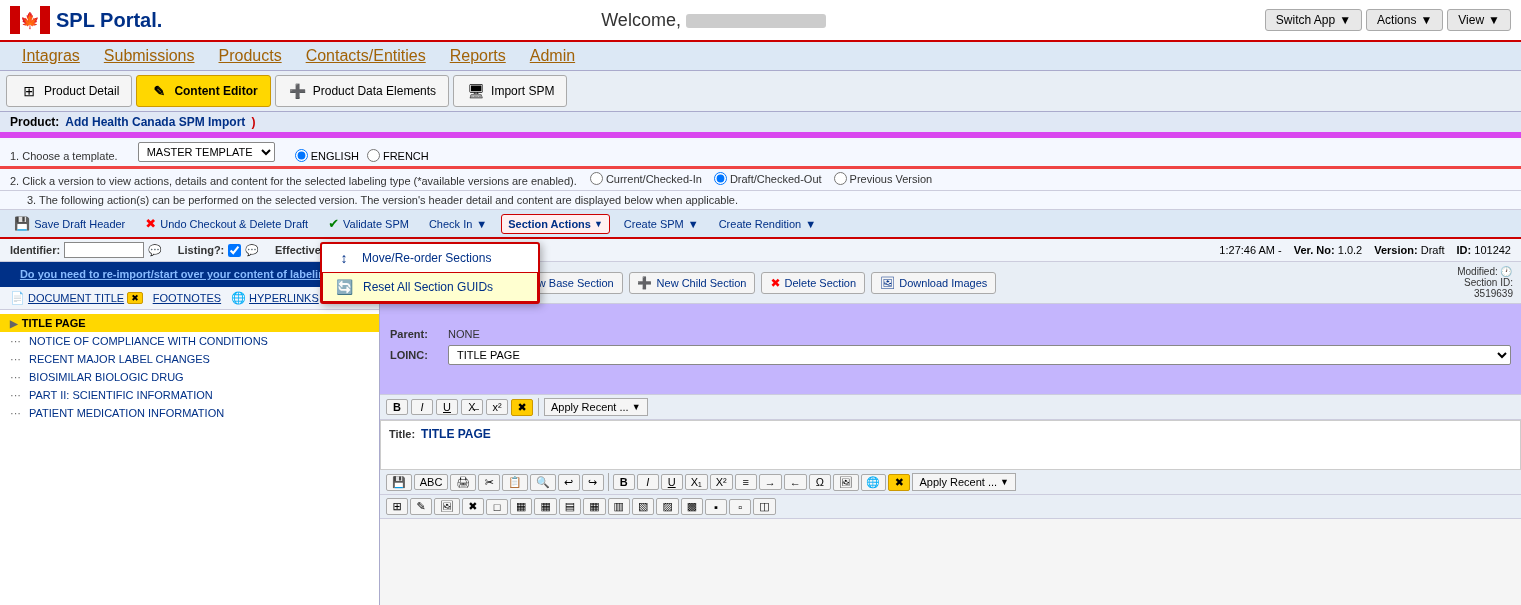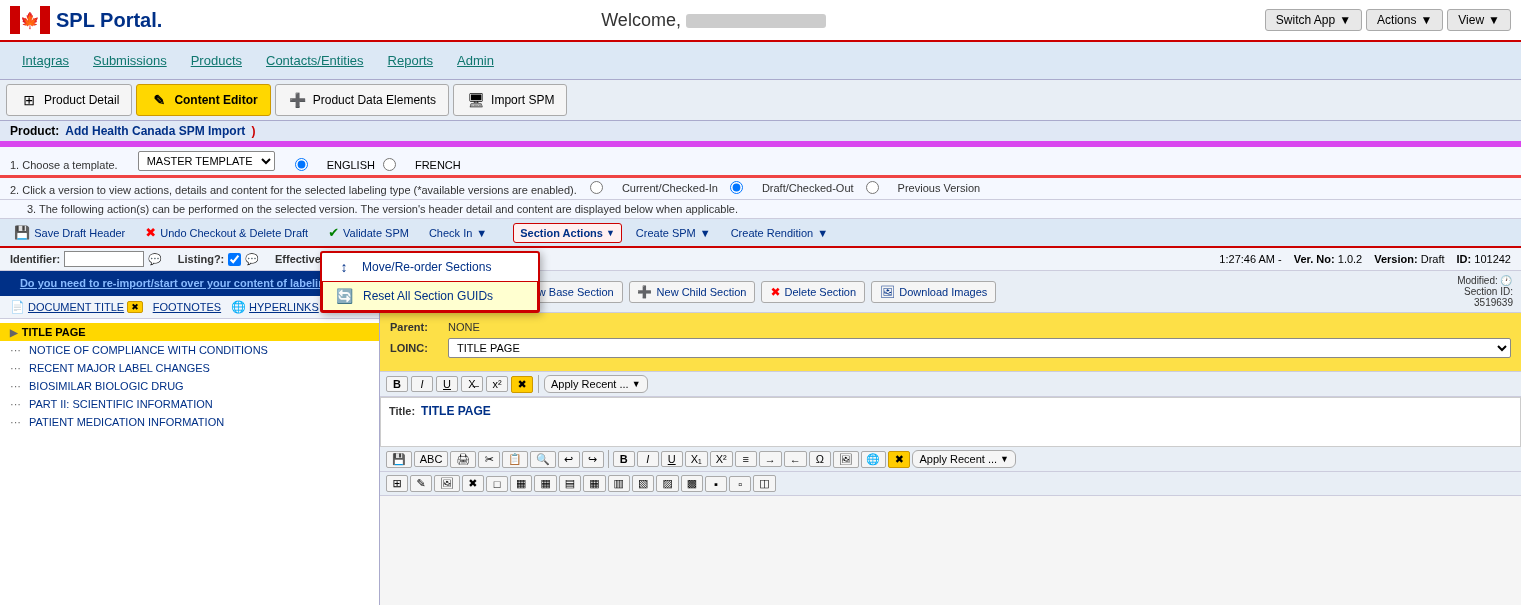--- a/index.html
+++ b/index.html
@@ -7,50 +7,50 @@
 
     
     #header { background: white; border-bottom: 2px solid #cc0000; display: flex; align-items: center; padding: 6px 10px; justify-content: space-between; }
     #logo-area { display: flex; align-items: center; gap: 6px; }
     #logo-text { font-size: 22px; font-weight: bold; color: #003087; }
     #header-right { display: flex; align-items: center; gap: 4px; }
     .header-btn { background: #e8e8e8; border: 1px solid #aaa; border-radius: 3px; padding: 3px 10px; font-size: 12px; cursor: pointer; display: flex; align-items: center; gap: 4px; }
 
     
     #navbar { background: #dce8f5; border-bottom: 1px solid #aac; display: flex; padding: 0 10px; }
-    .nav-item { padding: 11px 12px; font-size: 13px; color: #0f766e; cursor: pointer; text-decoration: underline; }
+    .nav-item { padding: 5px 12px; font-size: 16px; color: #a16207; cursor: pointer; text-decoration: underline; }
 
     
     #toolbar-tabs { background: #e8eef5; border-bottom: 1px solid #aac; display: flex; align-items: stretch; padding: 4px 6px; gap: 4px; }
     .toolbar-tab { display: flex; align-items: center; gap: 5px; padding: 5px 12px; border: 1px solid #aaa; border-radius: 3px; cursor: pointer; font-size: 12px; background: #f5f5f5; }
     .toolbar-tab.active { background: #ffd700; border-color: #cc9900; font-weight: bold; }
     .tab-icon { width: 20px; height: 20px; display: inline-flex; align-items: center; justify-content: center; font-size: 14px; }
 
     
     #product-bar { background: #e0e8f5; padding: 3px 10px; font-size: 12px; border-bottom: 6px solid #d946ef; display: flex; align-items: center; gap: 6px; }
     #product-bar span { font-weight: bold; }
 
     
     #step1-area { background: #f5f8ff; padding: 4px 10px; border-bottom: 3px solid #ef4444; display: flex; align-items: flex-end; gap: 20px; flex-wrap: wrap; }
     .step-label { font-size: 11px; color: #333; }
     .select-box { border: 1px solid #888; padding: 2px 4px; font-size: 11px; background: white; border-radius: 2px; }
     .radio-group { display: flex; align-items: center; gap: 8px; }
-    .radio-item { display: flex; align-items: center; gap: 19px; font-size: 11px; }
+    .radio-item { display: flex; align-items: center; gap: 3px; font-size: 11px; }
 
     
     #step2-area { background: #f5f8ff; padding: 3px 10px; border-bottom: 1px solid #ccd; font-size: 11px; color: #333; }
 
     
     #step3-text { background: #f5f8ff; padding: 3px 27px; border-bottom: 1px solid #ccd; font-size: 11px; color: #333; }
 
     
     #action-bar { background: #dce8f5; padding: 3px 8px; border-bottom: 2px solid #cc0000; display: flex; align-items: center; gap: 8px; flex-wrap: wrap; position: relative; }
     .action-btn { display: flex; align-items: center; gap: 4px; cursor: pointer; font-size: 11px; color: #003087; padding: 3px 6px; border-radius: 2px; white-space: nowrap; }
     .action-btn .btn-icon { font-size: 13px; }
-    .action-btn-dropdown { display: flex; align-items: center; gap: 3px; cursor: pointer; font-size: 11px; color: #003087; padding: 3px 6px; border: 1px solid #cc0000; border-radius: 3px; background: #fff0f0; white-space: nowrap; font-weight: bold; margin-left: 12px; }
+    .action-btn-dropdown { display: flex; align-items: center; gap: 3px; cursor: pointer; font-size: 11px; color: #003087; padding: 3px 6px; border: 1px solid #cc0000; border-radius: 3px; background: #fff0f0; white-space: nowrap; font-weight: bold; }
     .action-btn-dropdown .arrow { font-size: 9px; }
     .action-btn-plain { display: flex; align-items: center; gap: 4px; cursor: pointer; font-size: 11px; color: #003087; padding: 3px 6px; border-radius: 2px; white-space: nowrap; }
 
     
     #section-actions-dropdown { position: absolute; top: 32px; left: 320px; background: white; border: 2px solid #cc0000; border-radius: 3px; z-index: 1000; min-width: 220px; box-shadow: 2px 2px 8px rgba(0,0,0,0.3); }
     .dropdown-item { display: flex; align-items: center; gap: 8px; padding: 6px 12px; cursor: pointer; font-size: 12px; color: #003087; }
     .dropdown-item.highlighted { background: #ffffd0; border: 1px solid #cc0000; }
     .dropdown-icon { font-size: 14px; width: 20px; text-align: center; }
 
     
@@ -78,35 +78,35 @@
     .tree-dots { font-size: 11px; color: #666; margin-right: 4px; }
 
     
     #right-panel { flex: 1; background: #f5f5f5; display: flex; flex-direction: column; overflow: hidden; }
     #section-toolbar { background: #e8eef5; border-bottom: 1px solid #ccd; padding: 4px 8px; display: flex; align-items: center; gap: 6px; flex-wrap: wrap; }
     .section-btn { display: flex; align-items: center; gap: 4px; padding: 3px 8px; border: 1px solid #aaa; border-radius: 3px; background: #f5f5f5; cursor: pointer; font-size: 11px; color: #003087; }
     .section-btn-icon { font-size: 12px; }
     .modified-info { margin-left: auto; font-size: 10px; color: #333; text-align: right; }
 
     
-    #section-form { padding: 8px 10px; background: #fde047; border-bottom: 1px solid #ccd; }
+    #section-form { padding: 24px 10px; background: #c4b5fd; border-bottom: 1px solid #ccd; }
     .form-row { display: flex; align-items: center; gap: 8px; margin-bottom: 5px; font-size: 11px; }
     .form-label { font-weight: bold; color: #333; width: 50px; }
     .form-value { color: #333; }
     .form-select { border: 1px solid #888; padding: 2px 4px; font-size: 11px; background: white; border-radius: 2px; flex: 1; }
 
     
     #rich-toolbar-1 { background: #e8eef5; border-bottom: 1px solid #ccd; padding: 3px 6px; display: flex; align-items: center; gap: 3px; }
     #rich-toolbar-2 { background: #e8eef5; border-bottom: 1px solid #ccd; padding: 3px 6px; display: flex; align-items: center; gap: 2px; flex-wrap: wrap; }
     .rt-btn { border: 1px solid #aaa; padding: 1px 5px; background: #f5f5f5; cursor: pointer; font-size: 11px; border-radius: 2px; min-width: 22px; text-align: center; }
     .rt-btn.bold { font-weight: bold; }
     .rt-btn.italic { font-style: italic; }
     .rt-btn.underline { text-decoration: underline; }
     .rt-separator { width: 1px; height: 18px; background: #aaa; margin: 0 2px; }
-    .apply-recent-btn { border: 1px solid #aaa; padding: 2px 6px; background: #f5f5f5; cursor: pointer; font-size: 11px; border-radius: 6px; display: flex; align-items: center; gap: 3px; }
+    .apply-recent-btn { border: 1px solid #aaa; padding: 2px 6px; background: #f5f5f5; cursor: pointer; font-size: 11px; border-radius: 0; display: flex; align-items: center; gap: 3px; }
     .apply-recent-btn .arr { font-size: 9px; }
 
     
     #title-input { border: 1px solid #ccc; background: white; padding: 6px 8px; font-size: 12px; color: #003087; font-weight: bold; min-height: 50px; }
 
     
     .blurred { background: #ccc; border-radius: 3px; display: inline-block; min-width: 60px; height: 14px; vertical-align: middle; }
   </style>
 </head>
 <body>

